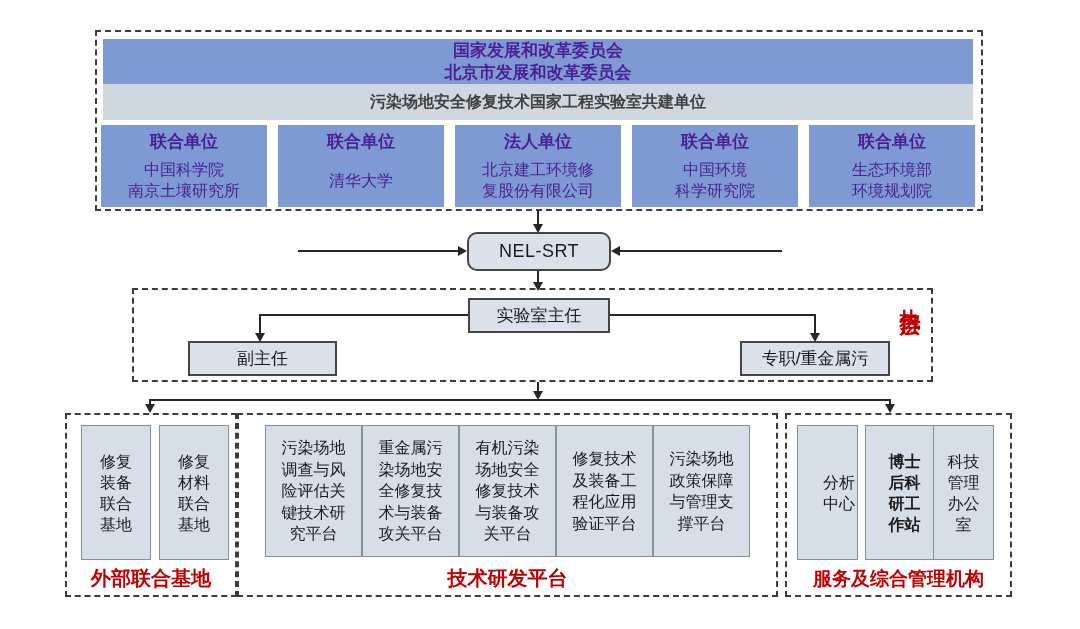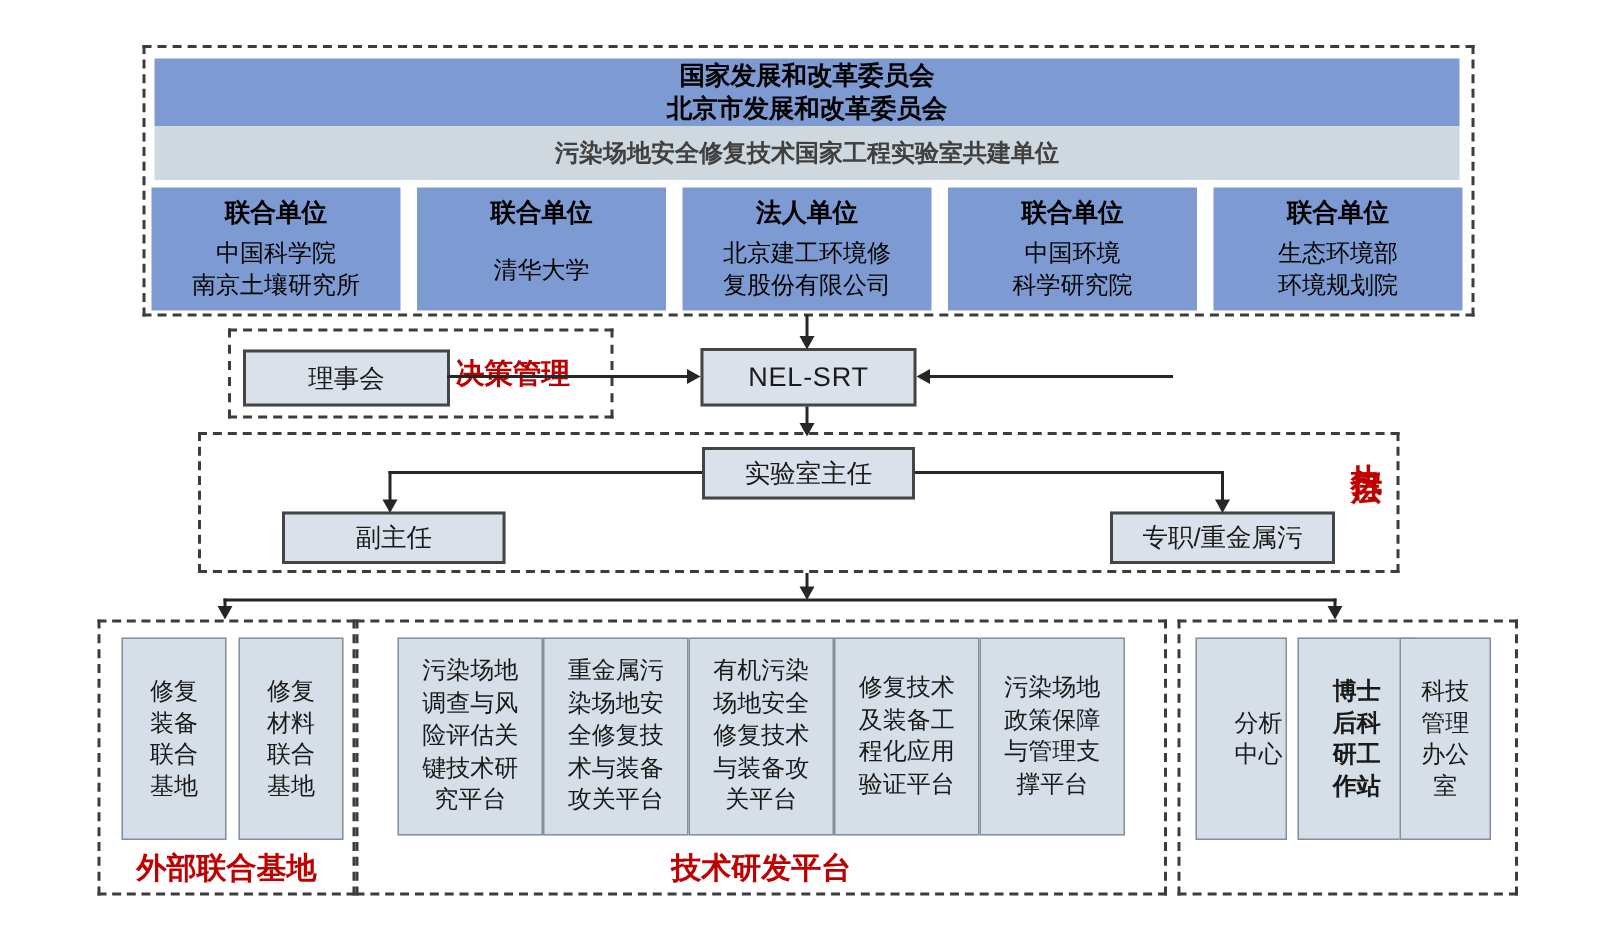--- a/index.html
+++ b/index.html
@@ -10,21 +10,21 @@
     --red:#c00000;
     --line:#262626;
   }
   *{box-sizing:border-box;margin:0;padding:0;}
   body{margin:0;background:#ffffff;font-family:"Liberation Sans","DejaVu Sans",sans-serif;color:#1a1a1a;}
   #canvas{position:relative;width:1080px;height:629px;background:#ffffff;overflow:hidden;}
   .abs{position:absolute;}
   .dashed{border:2px dashed #3c3c3c;}
   .pre{white-space:pre-line;}
   .center{display:flex;align-items:center;justify-content:center;text-align:center;}
-  .bluebox{background:var(--blue);color:#000000;}
+  .bluebox{background:var(--blue);color:#4c1d95;}
   .litebox{background:var(--box-fill);border:2px solid #454545;}
   .graybox{background:var(--box-fill2);border:1.5px solid #83909e;}
   .red{color:var(--red);font-weight:bold;}
   .line{background:var(--line);}
   .arr{width:0;height:0;}
   .arr-down{border-left:5px solid transparent;border-right:5px solid transparent;border-top:9px solid var(--line);}
   .arr-right{border-top:5px solid transparent;border-bottom:5px solid transparent;border-left:9px solid var(--line);}
   .arr-left{border-top:5px solid transparent;border-bottom:5px solid transparent;border-right:9px solid var(--line);}
 
   
@@ -76,26 +76,22 @@
 科学研究院</div>
       </div>
       <div class="unit bluebox">
         <div class="unit-role">联合单位</div>
         <div class="unit-name pre">生态环境部
 环境规划院</div>
       </div>
     </div>
   </div>
 
-  <div class="abs dashed" style="left:152px;top:219px;width:257px;height:60px;">
-    <div class="abs litebox center mid-box" style="left:8px;top:12px;width:138px;height:38px;">理事会</div>
-    <div class="abs red mid-label" style="left:150px;top:15px;">决策管理</div>
-  </div>
 
-  <div class="abs litebox center nel" style="left:467px;top:232px;width:144px;height:39px;">NEL-SRT</div>
+  <div class="abs litebox center nel" style="left:467px;top:232px;width:144px;height:39px;border-radius:10px;">NEL-SRT</div>
 
 
   <div class="abs line" style="left:537px;top:210px;width:2px;height:16px;"></div>
   <div class="abs arr arr-down" style="left:533px;top:224px;"></div>
 
   <div class="abs line" style="left:298px;top:250px;width:161px;height:2px;"></div>
   <div class="abs arr arr-right" style="left:458px;top:246px;"></div>
 
   <div class="abs line" style="left:620px;top:250px;width:162px;height:2px;"></div>
   <div class="abs arr arr-left" style="left:611px;top:246px;"></div>
@@ -171,15 +167,16 @@
     <div class="abs graybox center pre vbox" style="left:10px;top:10px;width:61px;height:135px;padding-left:23px;">分析
 中心</div>
     <div class="abs graybox center pre vbox" style="left:78px;top:10px;width:79px;height:135px;font-weight:bold;">博士
 后科
 研工
 作站</div>
     <div class="abs graybox center pre vbox" style="left:146px;top:10px;width:61px;height:135px;">科技
 管理
 办公
 室</div>
+    <div class="abs red group-label" style="font-size:19px;">服务及综合管理机构</div>
   </div>
 
 </div>
 
 </body></html>

